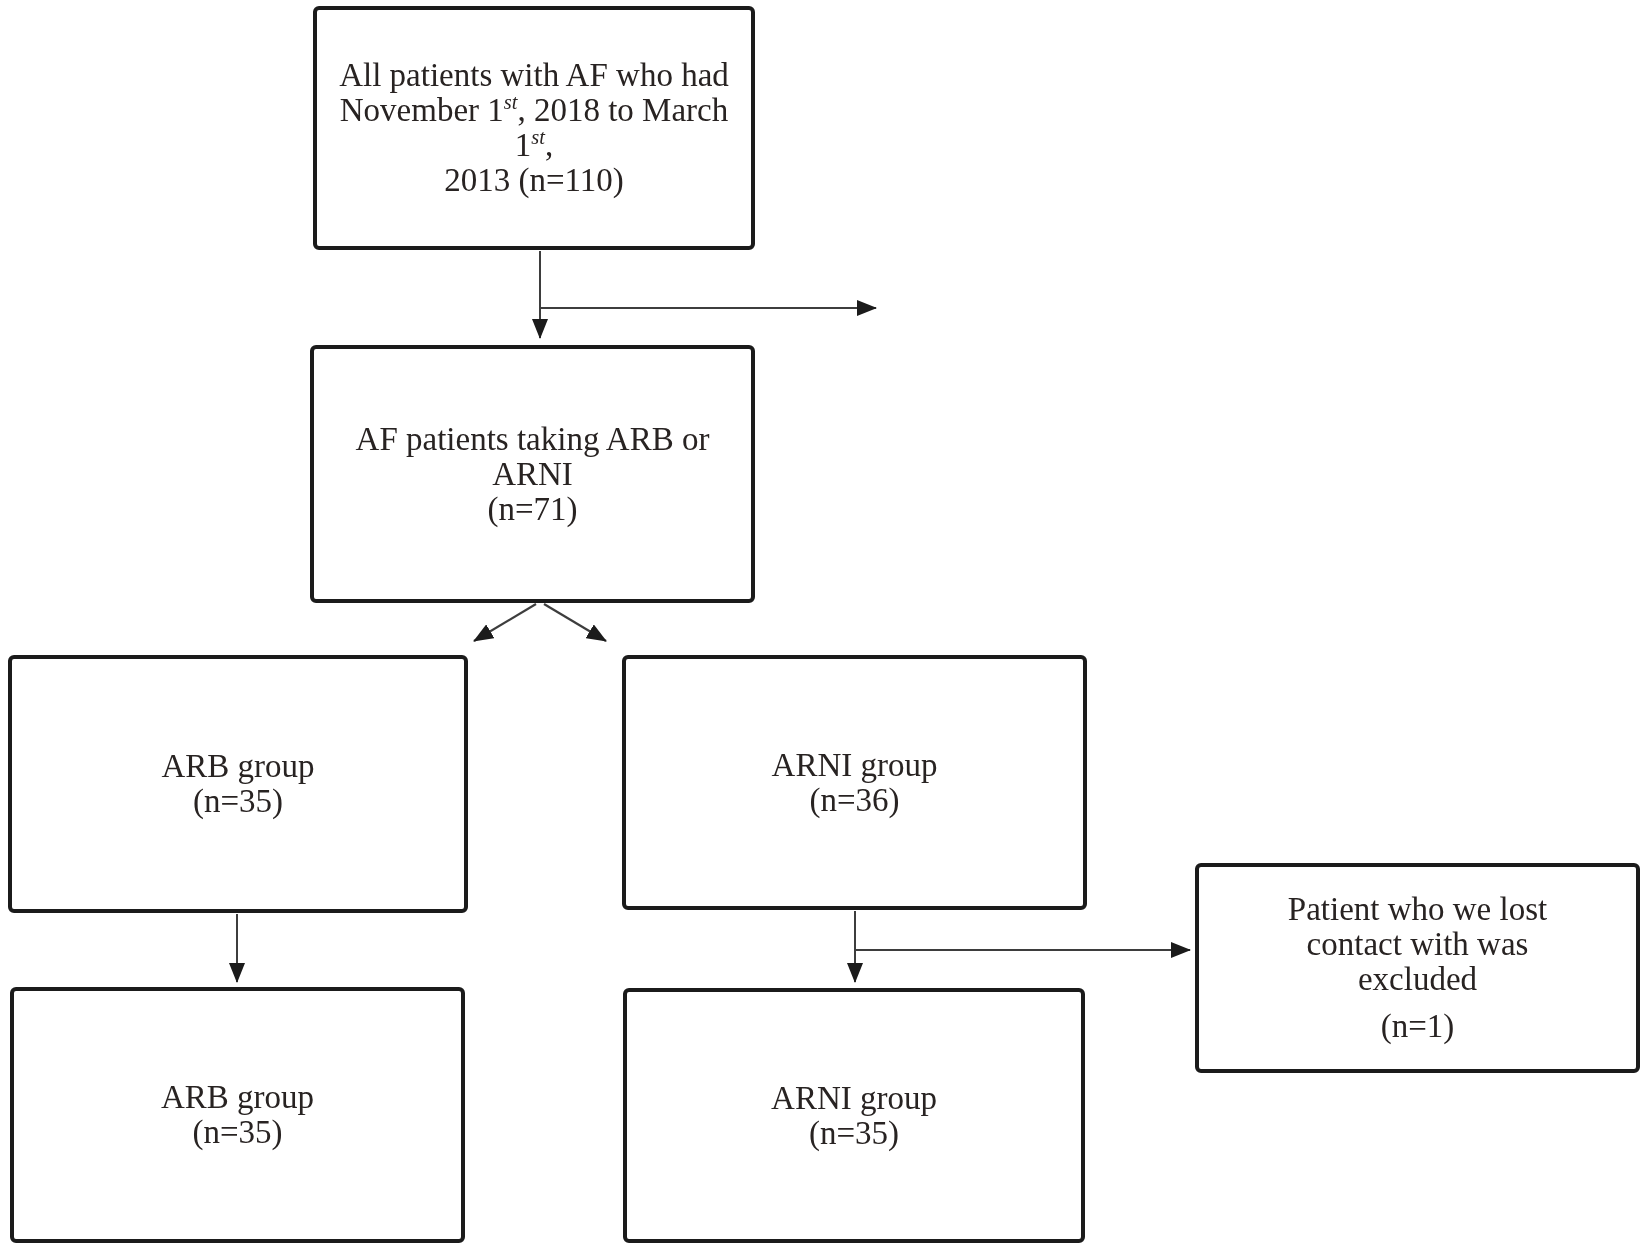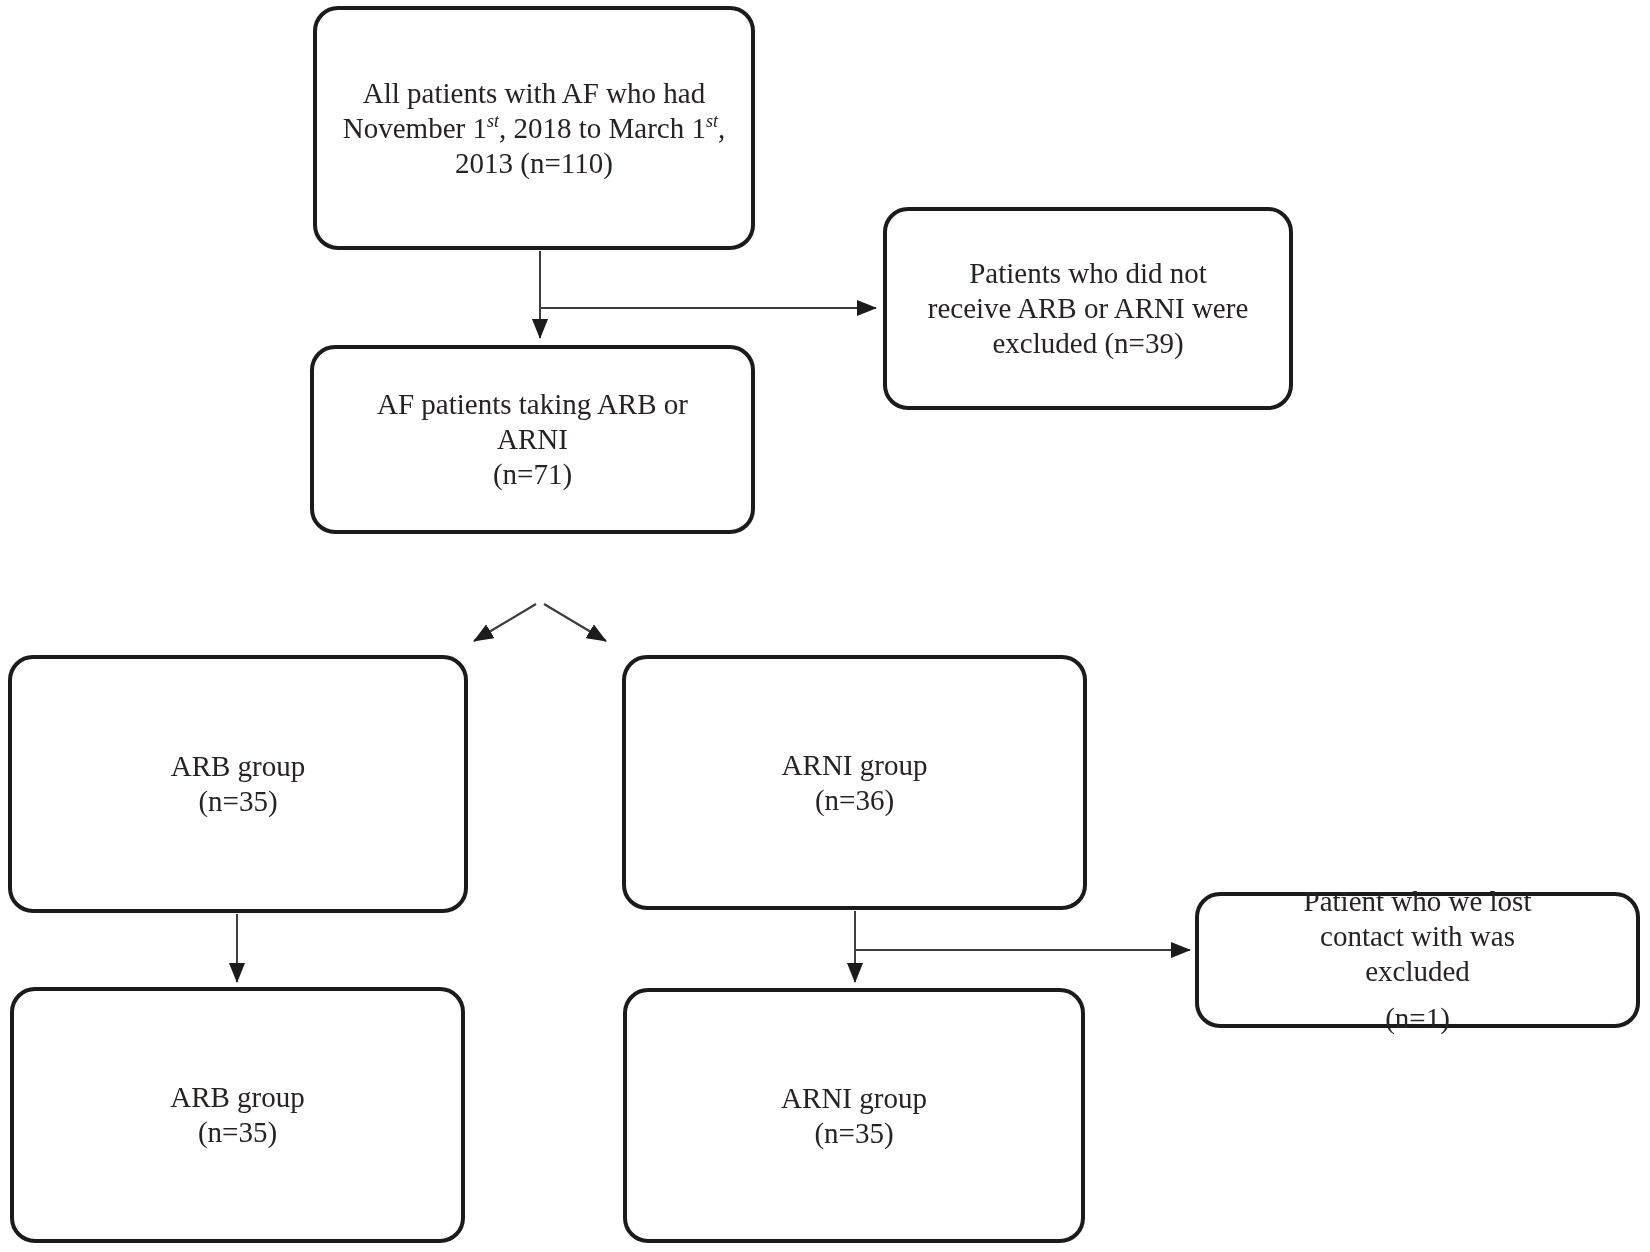--- a/index.html
+++ b/index.html
@@ -16,39 +16,39 @@
     position: absolute;
     left: 0; top: 0;
     width: 1650px; height: 1252px;
     pointer-events: none;
   }
   .box {
     position: absolute;
     box-sizing: border-box;
     background: #ffffff;
     border: 4px solid #1b1b1b;
-    border-radius: 25px;
+    border-radius: 6px;
     display: flex;
     align-items: center;
     justify-content: center;
     text-align: center;
-    font-size: 29px;
+    font-size: 33px;
   }
   .inner { width: 100%; padding: 0 12px; }
   .line { line-height: 35px; }
   .n-line { margin-top: 0; line-height: 35px; }
   sup { font-size: 0.62em; line-height: 0; vertical-align: super; font-style: italic; }
 
   
   #box-all-patients        { left: 313px; top: 6px;   width: 442px; height: 244px; }
   #box-excluded-no-arb     { left: 883px; top: 207px; width: 410px; height: 203px; }
-  #box-taking-arb-arni     { left: 310px; top: 345px; width: 445px; height: 189px; }
+  #box-taking-arb-arni     { left: 310px; top: 345px; width: 445px; height: 258px; }
   #box-arb-group           { left: 8px;   top: 655px; width: 460px; height: 258px; }
   #box-arni-group          { left: 622px; top: 655px; width: 465px; height: 255px; }
-  #box-lost-contact        { left: 1195px;top: 863px; width: 445px; height: 136px; margin-top: 29px; }
+  #box-lost-contact        { left: 1195px;top: 863px; width: 445px; height: 210px; }
   #box-lost-contact .n-line{ margin-top: 12px; }
   #box-arb-group-final     { left: 10px;  top: 987px; width: 455px; height: 256px; }
   #box-arni-group-final    { left: 623px; top: 988px; width: 462px; height: 255px; }
 </style>
 </head>
 <body>
 
 <div id="stage">
 
   <svg id="connectors" viewBox="0 0 1650 1252" xmlns="http://www.w3.org/2000/svg">
@@ -67,27 +67,20 @@
   </svg>
 
   <div class="box" id="box-all-patients">
     <div class="inner">
       <div class="line">All patients with AF who had</div>
       <div class="line"><span>November 1</span><sup>st</sup><span>, 2018 to March 1</span><sup>st</sup><span>,</span></div>
       <div class="line">2013 (n=110)</div>
     </div>
   </div>
 
-  <div class="box" id="box-excluded-no-arb">
-    <div class="inner">
-      <div class="line">Patients who did not</div>
-      <div class="line">receive ARB or ARNI were</div>
-      <div class="line">excluded (n=39)</div>
-    </div>
-  </div>
 
   <div class="box" id="box-taking-arb-arni">
     <div class="inner">
       <div class="line">AF patients taking ARB or</div>
       <div class="line">ARNI</div>
       <div class="n-line">(n=71)</div>
     </div>
   </div>
 
   <div class="box" id="box-arb-group">

